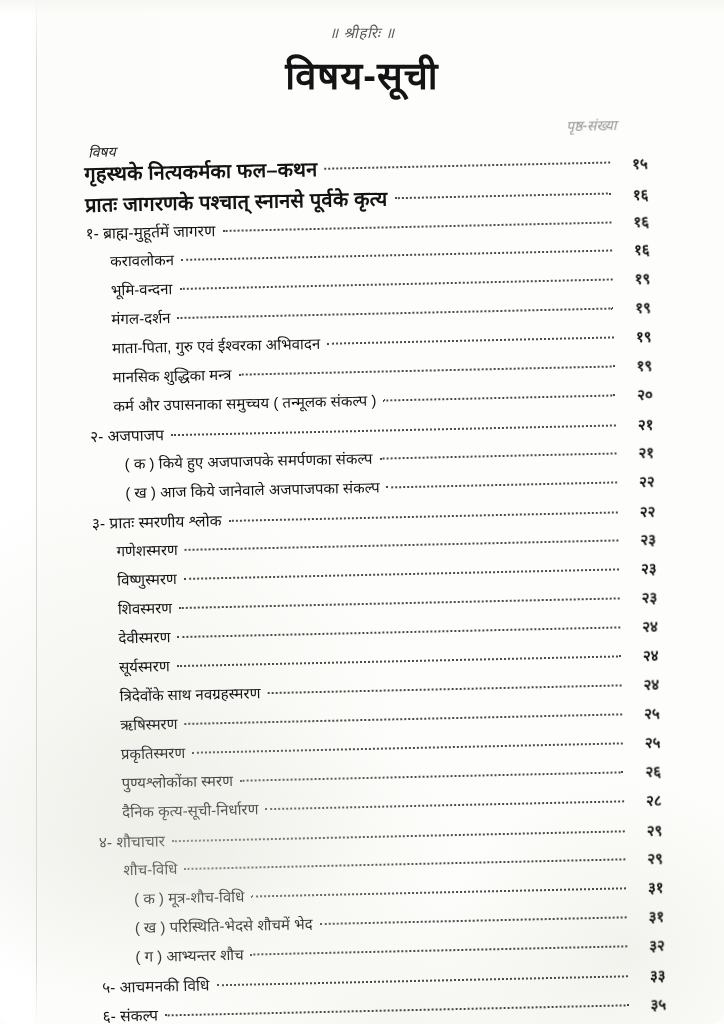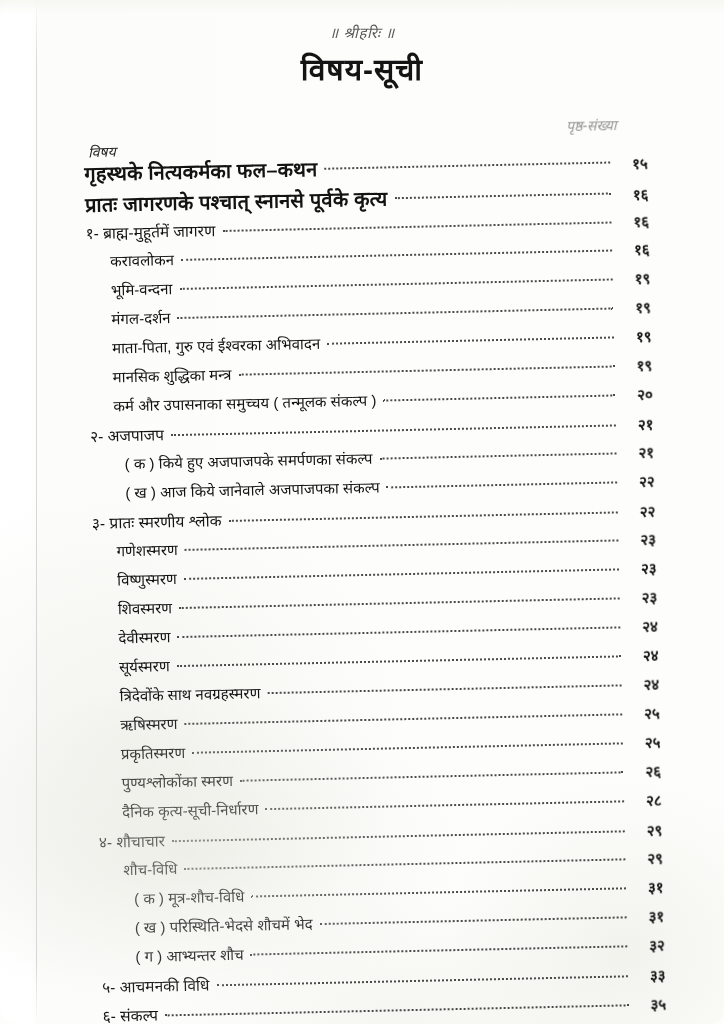--- a/index.html
+++ b/index.html
@@ -35,21 +35,21 @@
     text-align:center;
     font-size:15px;color:#2d2d2d;
     font-style:italic;
     letter-spacing:.5px;
     opacity:.78;
     filter:blur(.25px);
   }
   .doc-title{
     position:absolute;top:48px;left:0;width:724px;
     text-align:center;
-    font-size:30px;font-weight:bold;color:#141414;
+    font-size:38px;font-weight:bold;color:#141414;
     letter-spacing:1px;
   }
 
   
   .col-head-page{
     position:absolute;top:116px;left:566px;
     font-size:14px;font-style:italic;color:#3a3a3a;
     opacity:.55;filter:blur(.45px);
     transform:rotate(-1.1deg);
   }

